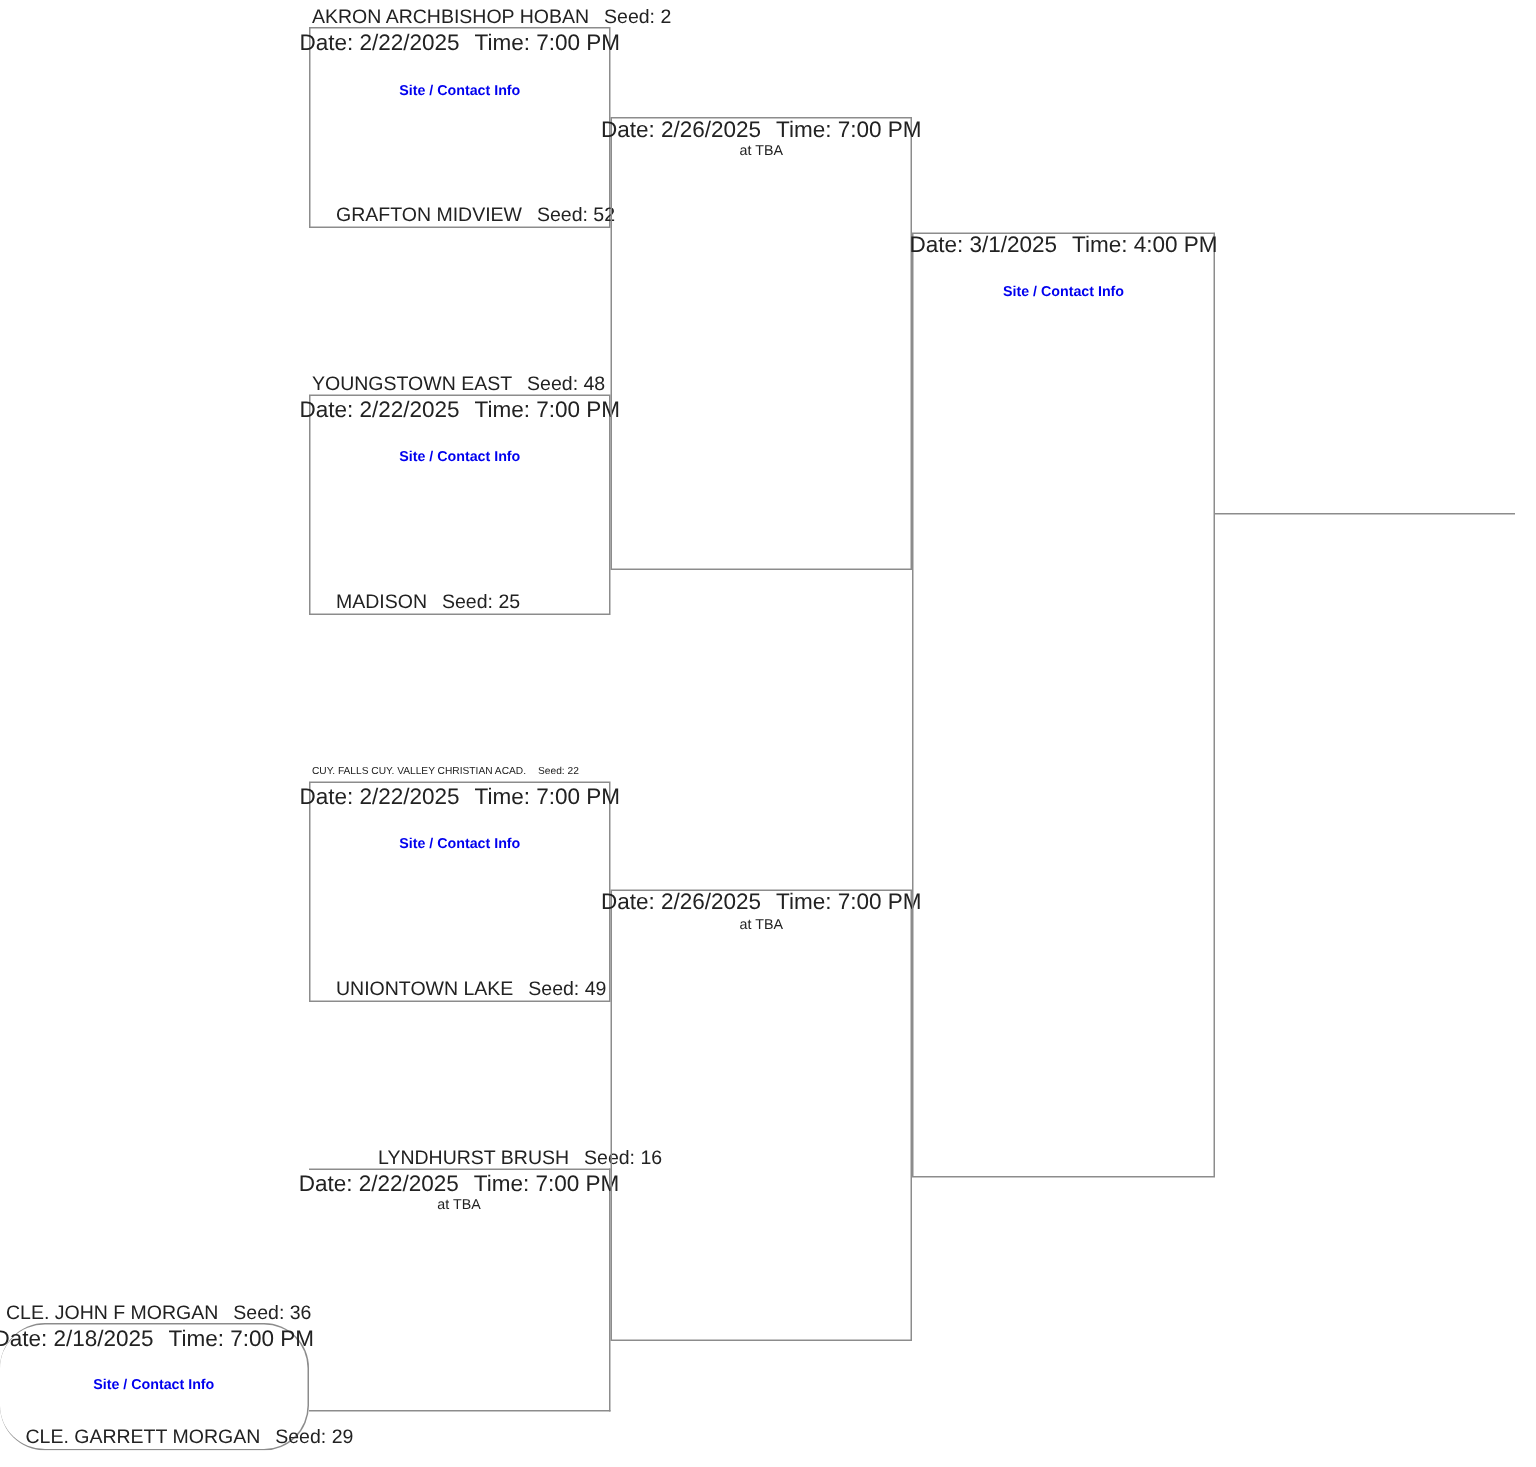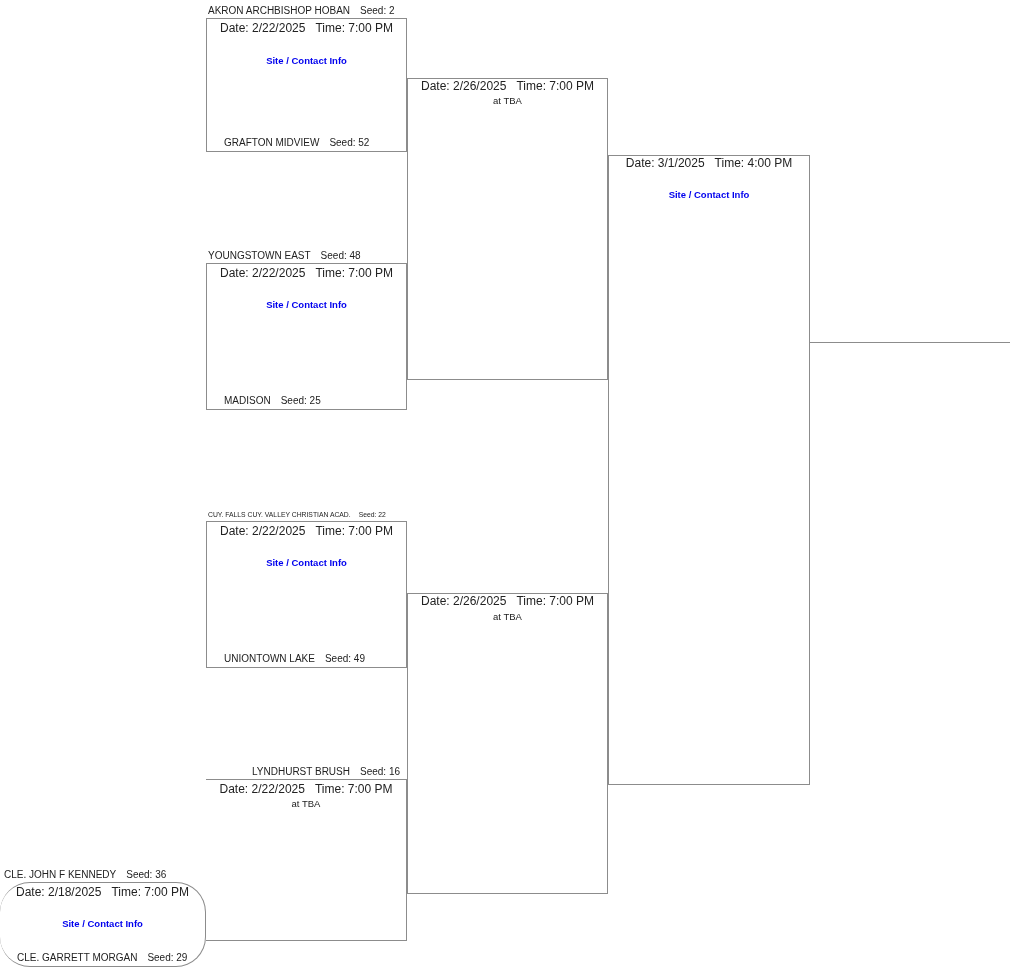--- a/index.html
+++ b/index.html
@@ -13,32 +13,32 @@
   #boxA{left:206px;top:18px;width:201px;height:134px;}
   #boxB{left:206px;top:263px;width:201px;height:147px;}
   #boxC{left:206px;top:521px;width:201px;height:147px;}
   #boxD{left:206px;top:779px;width:201px;height:162px;}
   #boxP{left:0px;top:882px;width:206px;height:85px;border-radius:30px;}
   #boxE{left:407px;top:78px;width:201px;height:302px;}
   #boxG{left:407px;top:593px;width:201px;height:301px;}
   #boxF{left:608px;top:155px;width:202px;height:630px;}
   #finalLine{position:absolute;left:810px;top:342px;width:200px;height:0;border-top:1px solid #8c8c8c;}
 
-  .team{display:flex;gap:10px;white-space:nowrap;font-size:10px;line-height:11px;color:#222;}
+  .team{display:flex;gap:10px;white-space:nowrap;font-size:13px;line-height:11px;color:#222;}
   .label-out{position:absolute;}
   #lblHoban{left:208px;top:5px;}
   #lblYoungstown{left:208px;top:250px;}
   #lblCuy{left:208px;top:509px;font-size:6.8px;gap:8px;}
   #lblLyndhurst{left:208px;top:766px;margin-left:44px;}
   #lblKennedy{left:4px;top:869px;}
 
   .team-bottom{position:absolute;left:17px;bottom:3px;margin-top:28px;}
 
   .meta{position:absolute;left:0;right:0;top:4px;display:flex;justify-content:center;gap:10px;
-        font-size:12px;line-height:11px;color:#222;white-space:nowrap;}
+        font-size:15px;line-height:11px;color:#222;white-space:nowrap;}
   #boxE .meta,#boxG .meta,#boxF .meta{top:2px;align-items:center;}
 
   .link{position:absolute;left:0;right:0;text-align:center;font-size:9.5px;line-height:11px;
         font-weight:bold;color:#0000ee;cursor:pointer;white-space:nowrap;}
   #boxA .link{top:36px;}
   #boxB .link{top:35px;}
   #boxC .link{top:35px;}
   #boxP .link{top:35px;}
   #boxF .link{top:33px;}
 
@@ -62,21 +62,21 @@
   </div>
   <div class="team label-out" id="lblCuy">
     <span>CUY. FALLS CUY. VALLEY CHRISTIAN ACAD.</span>
     <span>Seed: 22</span>
   </div>
   <div class="team label-out" id="lblLyndhurst">
     <span>LYNDHURST BRUSH</span>
     <span>Seed: 16</span>
   </div>
   <div class="team label-out" id="lblKennedy">
-    <span>CLE. JOHN F KENNEDY</span>
+    <span>CLE. JOHN F MORGAN</span>
     <span>Seed: 36</span>
   </div>
 
   <div class="box" id="boxA">
     <div class="meta">
       <span>Date: 2/22/2025</span>
       <span>Time: 7:00 PM</span>
     </div>
     <span class="link">Site / Contact Info</span>
     <div class="team team-bottom">

